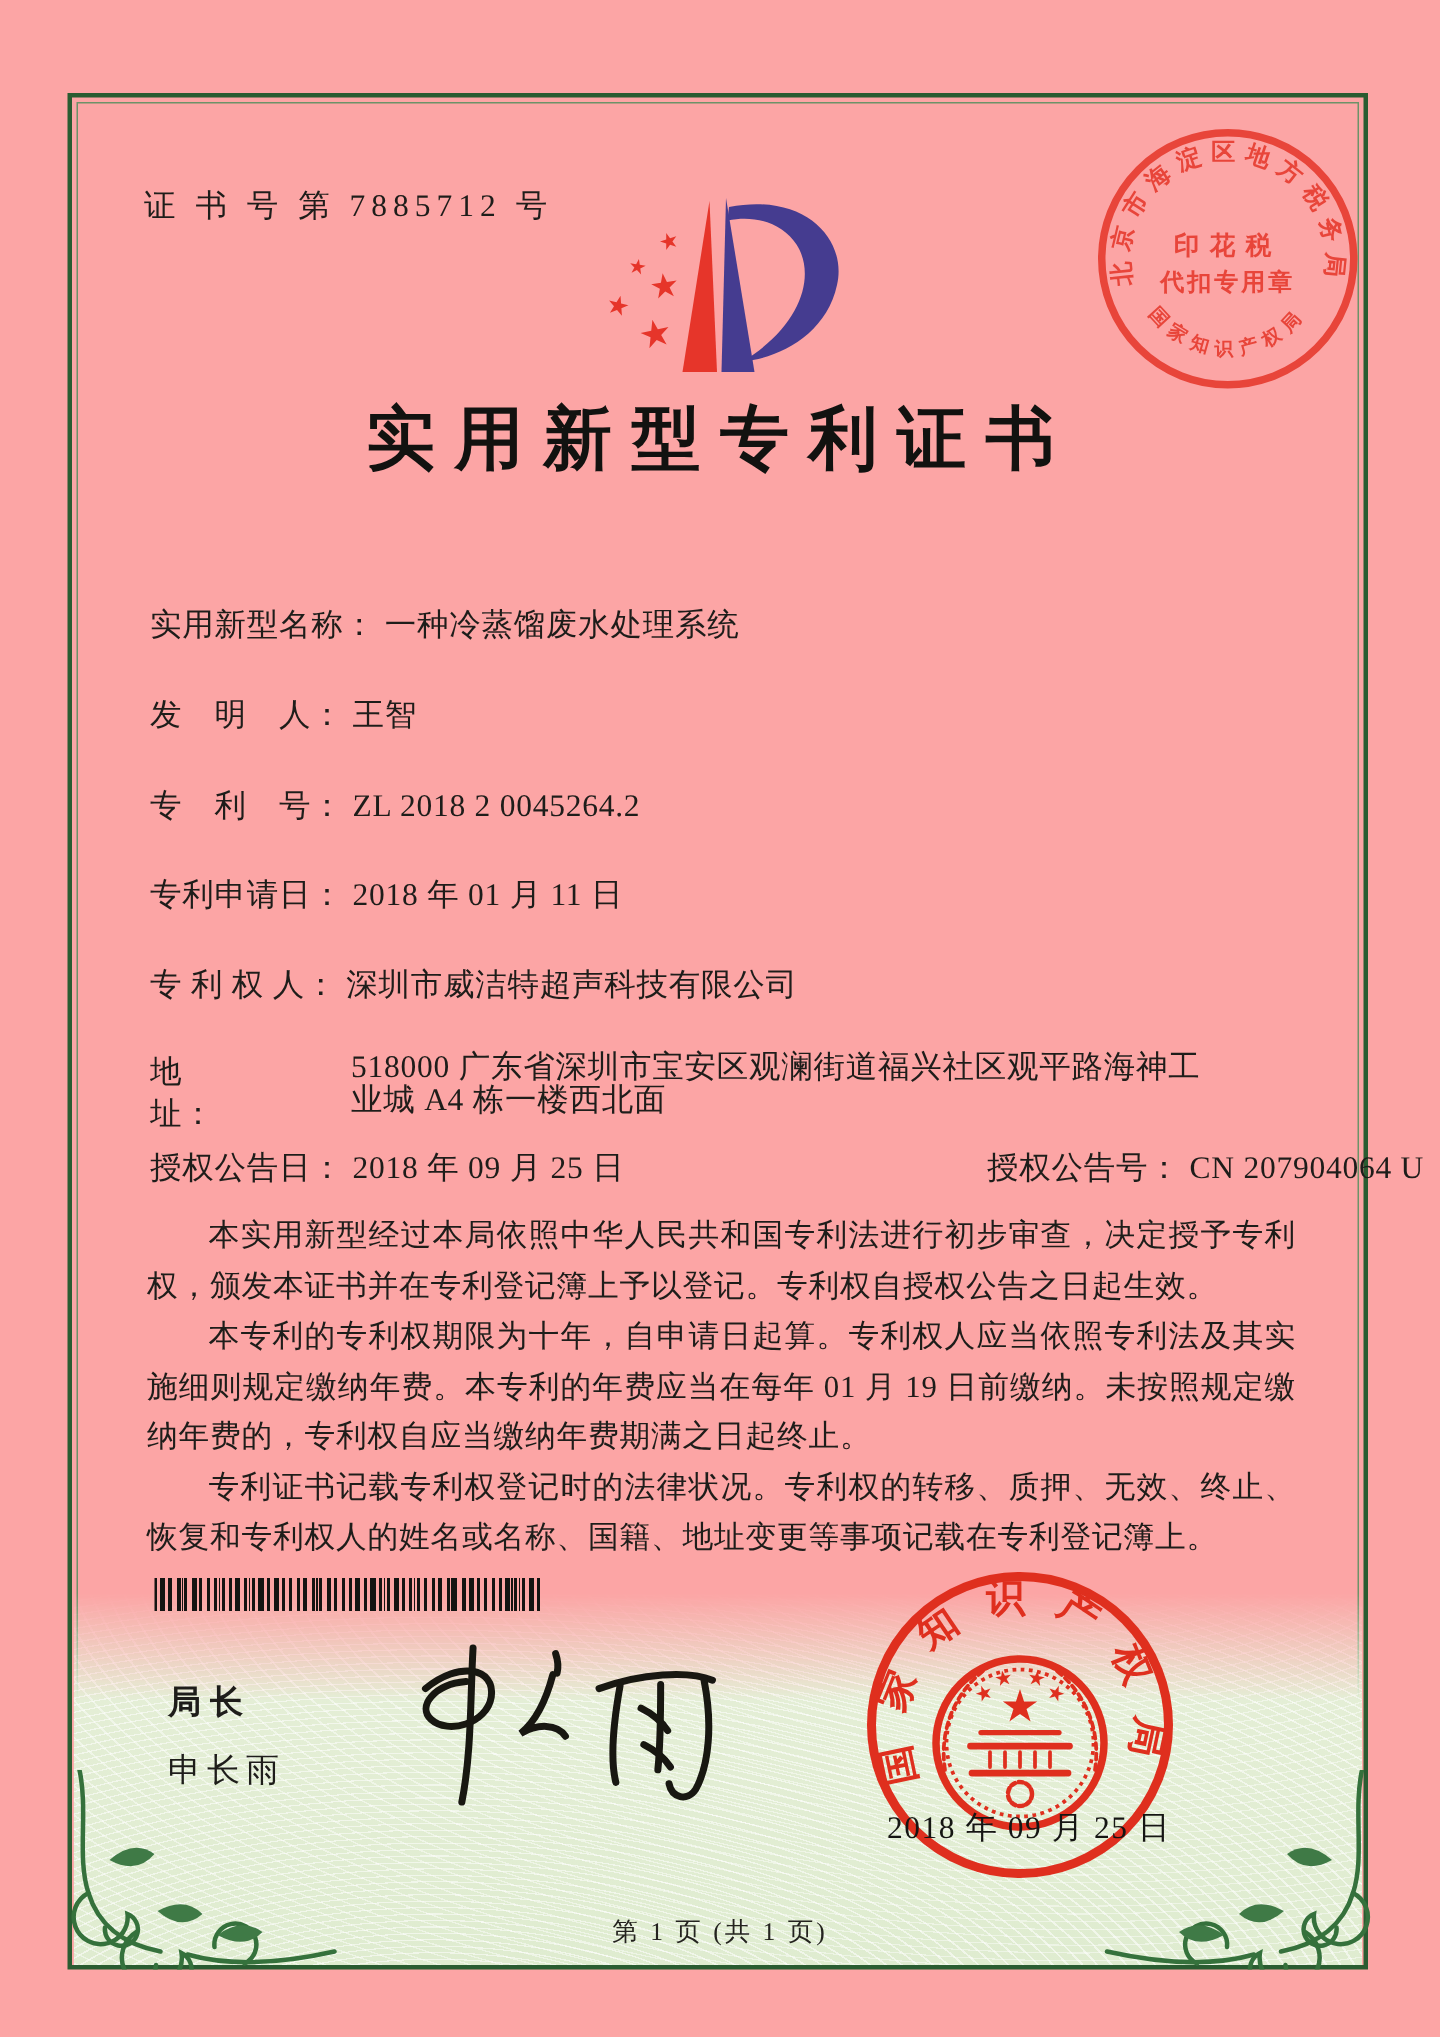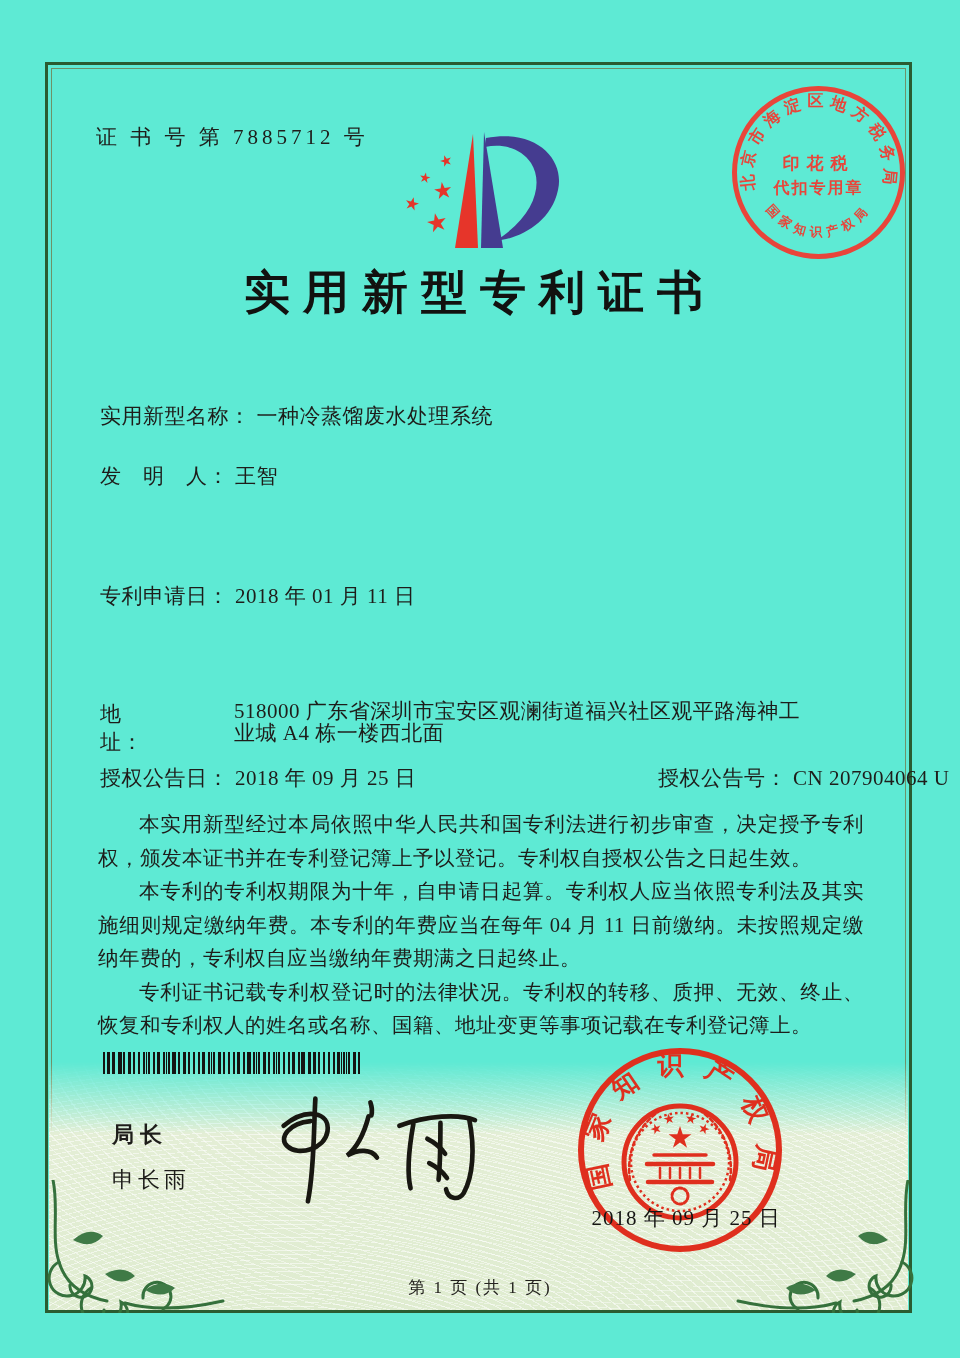--- a/index.html
+++ b/index.html
@@ -1,18 +1,18 @@
 <!DOCTYPE html>
 <html><head>
 <meta charset="utf-8">
 <style>
   html,body{margin:0;padding:0;background:#efeadb;}
   .page{
     position:relative;width:960px;height:1358px;margin:0 auto;
-    background:#5eead4;
+    background:#fca5a5;
     font-family:"Liberation Serif","DejaVu Serif",serif;
     color:#1e1d1a;overflow:hidden;
   }
   
   .frame{
     position:absolute;left:45px;top:62px;width:867px;height:1251px;
     border:3px solid #2a5c31;box-sizing:border-box;
   }
   .frame::before{
     content:"";position:absolute;inset:3px;border:1px solid #6d9268;
@@ -126,35 +126,41 @@
   </svg>
 
   <div class="title">实用新型专利证书</div>
 
   <div class="field" style="top:402px;">
     <span class="lab">实用新型名称：</span><span class="val">一种冷蒸馏废水处理系统</span>
   </div>
   <div class="field" style="top:462px;">
     <span class="lab">发　明　人：</span><span class="val">王智</span>
   </div>
+  <div class="field" style="top:523px;">
+    <span class="lab">专　利　号：</span><span class="val">ZL 2018 2 0045264.2</span>
+  </div>
   <div class="field" style="top:582px;">
     <span class="lab">专利申请日：</span><span class="val">2018 年 01 月 11 日</span>
+  </div>
+  <div class="field" style="top:642px;">
+    <span class="lab">专 利 权 人：</span><span class="val">深圳市威洁特超声科技有限公司</span>
   </div>
   <div class="field addr" style="top:700px;">
     <span class="lab">地　　　址：</span>
       <span class="val">518000 广东省深圳市宝安区观澜街道福兴社区观平路海神工业城 A4 栋一楼西北面</span>
   </div>
   <div class="field" style="top:764px;width:770px;">
     <span class="lab">授权公告日：</span><span class="val">2018 年 09 月 25 日</span>
     <span class="grant-no"><span class="lab">授权公告号：</span><span class="val">CN 207904064 U</span></span>
   </div>
 
   <div class="body-text">
     <p>本实用新型经过本局依照中华人民共和国专利法进行初步审查，决定授予专利权，颁发本证书并在专利登记簿上予以登记。专利权自授权公告之日起生效。</p>
-    <p>本专利的专利权期限为十年，自申请日起算。专利权人应当依照专利法及其实施细则规定缴纳年费。本专利的年费应当在每年 04 月 11 日前缴纳。未按照规定缴纳年费的，专利权自应当缴纳年费期满之日起终止。</p>
+    <p>本专利的专利权期限为十年，自申请日起算。专利权人应当依照专利法及其实施细则规定缴纳年费。本专利的年费应当在每年 01 月 19 日前缴纳。未按照规定缴纳年费的，专利权自应当缴纳年费期满之日起终止。</p>
     <p>专利证书记载专利权登记时的法律状况。专利权的转移、质押、无效、终止、恢复和专利权人的姓名或名称、国籍、地址变更等事项记载在专利登记簿上。</p>
   </div>
 
   <div class="barcode"></div>
 
   <div class="signer-role">局长</div>
   <div class="signer-name">申长雨</div>
 
   <svg class="signature" width="235" height="112" viewBox="0 0 240 120">
     <g fill="none" stroke="#181711" stroke-width="5" stroke-linecap="round">

